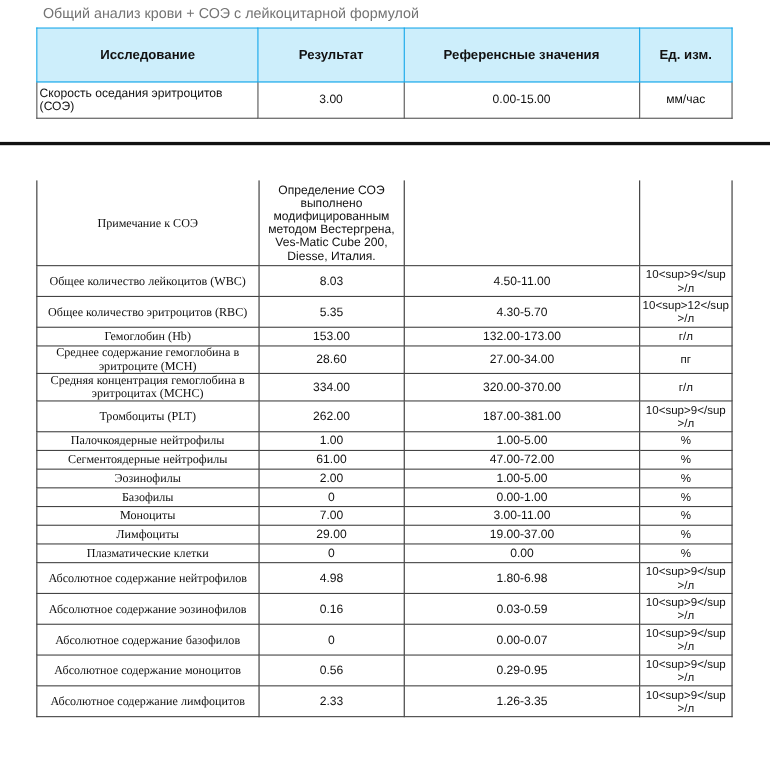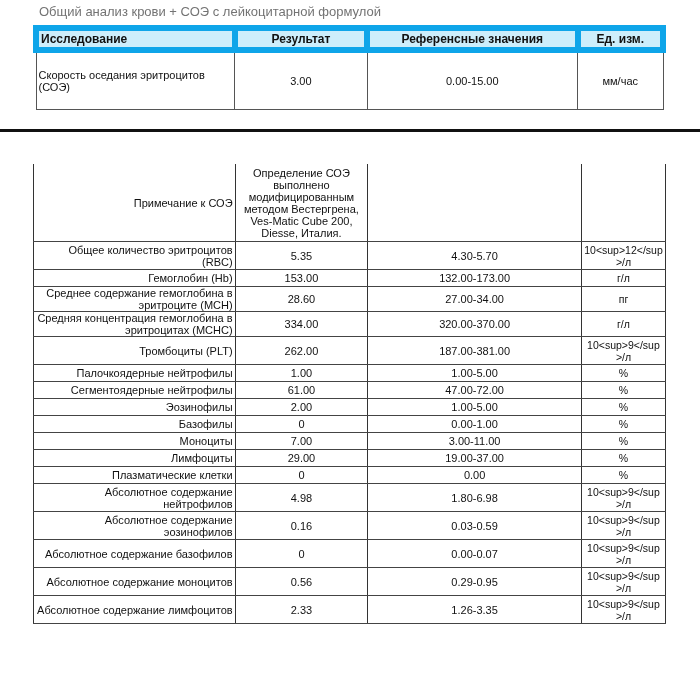--- a/index.html
+++ b/index.html
@@ -3,33 +3,33 @@
 <meta charset="utf-8">
 <style>
   html, body { margin: 0; padding: 0; background: #ffffff; }
   body { width: 700px; height: 699px; overflow: hidden; position: relative;
          font-family: "Liberation Sans", sans-serif; color: #111; }
   .title { position: absolute; left: 39px; top: 4px; font-size: 13px; font-weight: normal;
            color: #737373; }
   table { border-collapse: collapse; position: absolute; font-size: 11px; }
   #top-table { left: 33px; top: 25px; width: 633px; }
   #top-table th { background: #cdeefb; font-weight: bold; font-size: 12px; height: 16px;
-                  border: 6px solid #0ea5e9; padding: 0 2px; }
-  #top-table td { height: 15px; border: 1px solid #555; padding: 16px 2px; }
+                  border: 1px solid #0ea5e9; padding: 16px 2px; text-align: center; }
+  #top-table td { height: 15px; border: 1px solid #555; padding: 4px 2px; }
   .c1 { width: 198px; text-align: left; }
   .c2 { width: 128px; text-align: center; }
   .c3 { width: 211px; text-align: center; }
   .c4 { width: 80px; text-align: center; }
   .divider { position: absolute; left: 0; top: 129px; width: 700px; height: 3px; background: #111; }
   #main-table { left: 33px; top: 164px; width: 633px; }
   #main-table td { border-left: 1px solid #333; border-right: 1px solid #333;
                    border-bottom: 1px solid #444; padding: 0 2px; line-height: 12px;
                    vertical-align: middle; }
   #main-table tr:first-child td { border-top: none; }
-  #main-table td.c1 { text-align: right; }
+  #main-table td.c1 { text-align: center; font-family: Liberation Serif, serif; }
   .note-row td { height: 77px; }
   .r-tall td { height: 27px; }
   .r-short td { height: 16px; }
   .r-mid td { height: 24px; margin-left: 45px; }
   .unit-wrap { font-size: 10.5px; line-height: 12px; word-break: break-all; }
 </style>
 </head>
 <body>
 
 <div class="title">Общий анализ крови + СОЭ с лейкоцитарной формулой</div>
@@ -56,20 +56,26 @@
 <div class="divider"></div>
 
 <table id="main-table">
   <tbody id="main-body">
     <tr class="note-row">
       <td class="c1">Примечание к СОЭ</td>
       <td class="c2">Определение СОЭ выполнено модифицированным методом Вестергрена, Ves-Matic Cube 200, Diesse, Италия.</td>
       <td class="c3"></td>
       <td class="c4"></td>
     </tr>
+  <tr class="r-tall">
+        <td class="c1">Общее количество лейкоцитов (WBC)</td>
+        <td class="c2">8.03</td>
+        <td class="c3">4.50-11.00</td>
+        <td class="c4 unit-wrap">10&lt;sup&gt;9&lt;/sup&gt;/л</td>
+      </tr>
       <tr class="r-tall">
         <td class="c1">Общее количество эритроцитов (RBC)</td>
         <td class="c2">5.35</td>
         <td class="c3">4.30-5.70</td>
         <td class="c4 unit-wrap">10&lt;sup&gt;12&lt;/sup&gt;/л</td>
       </tr>
       <tr class="r-short">
         <td class="c1">Гемоглобин (Hb)</td>
         <td class="c2">153.00</td>
         <td class="c3">132.00-173.00</td>

